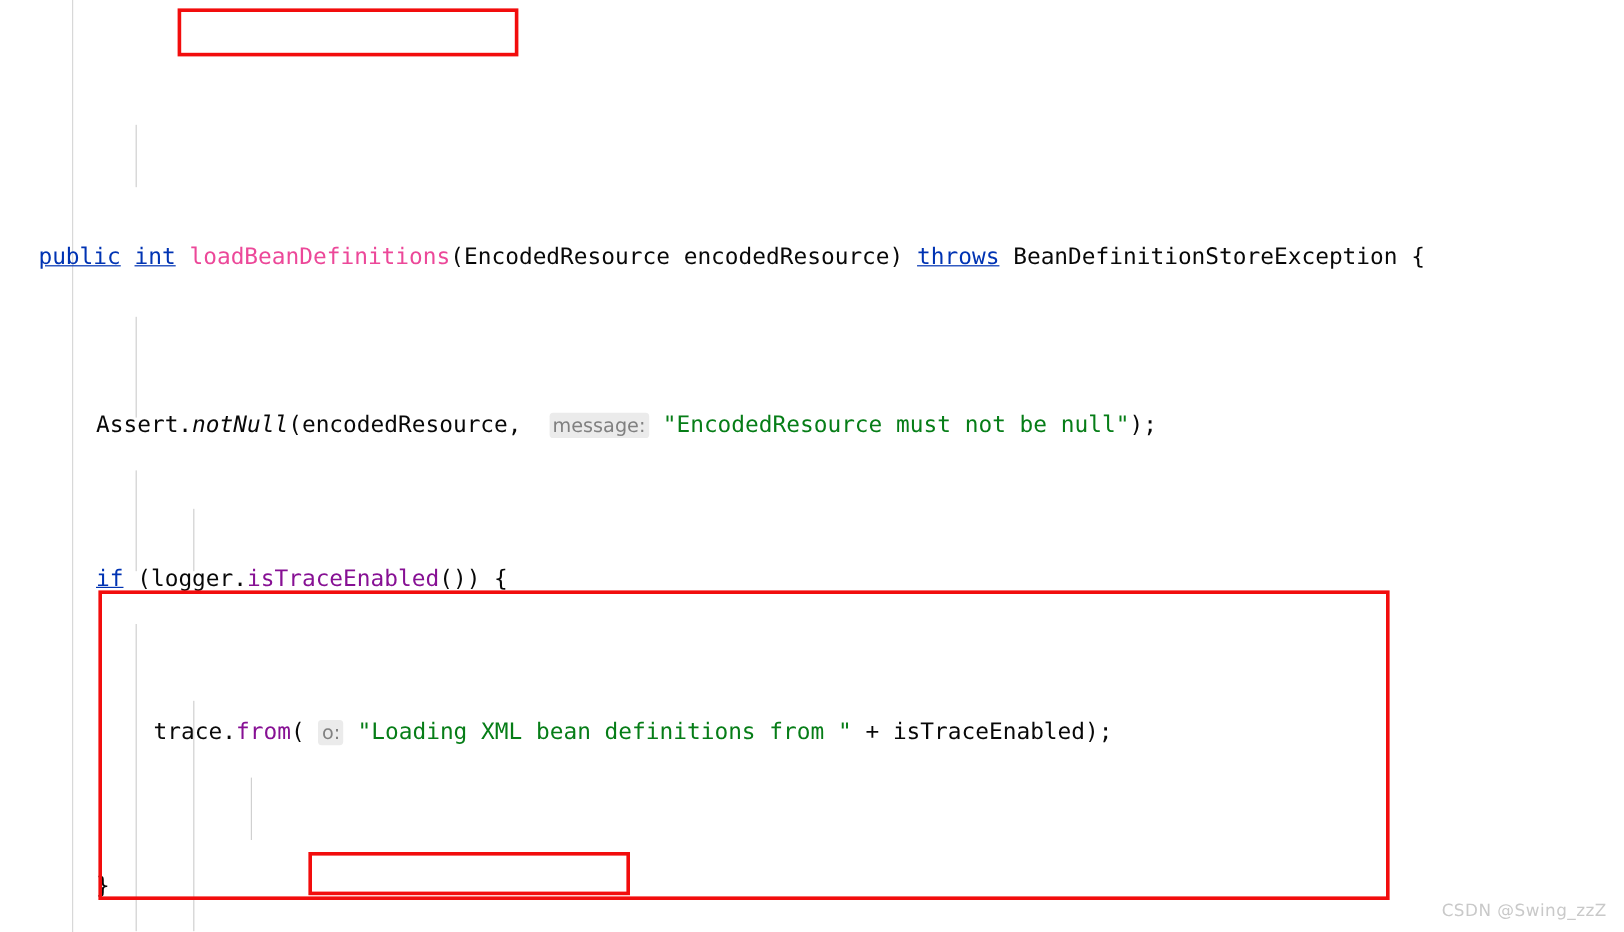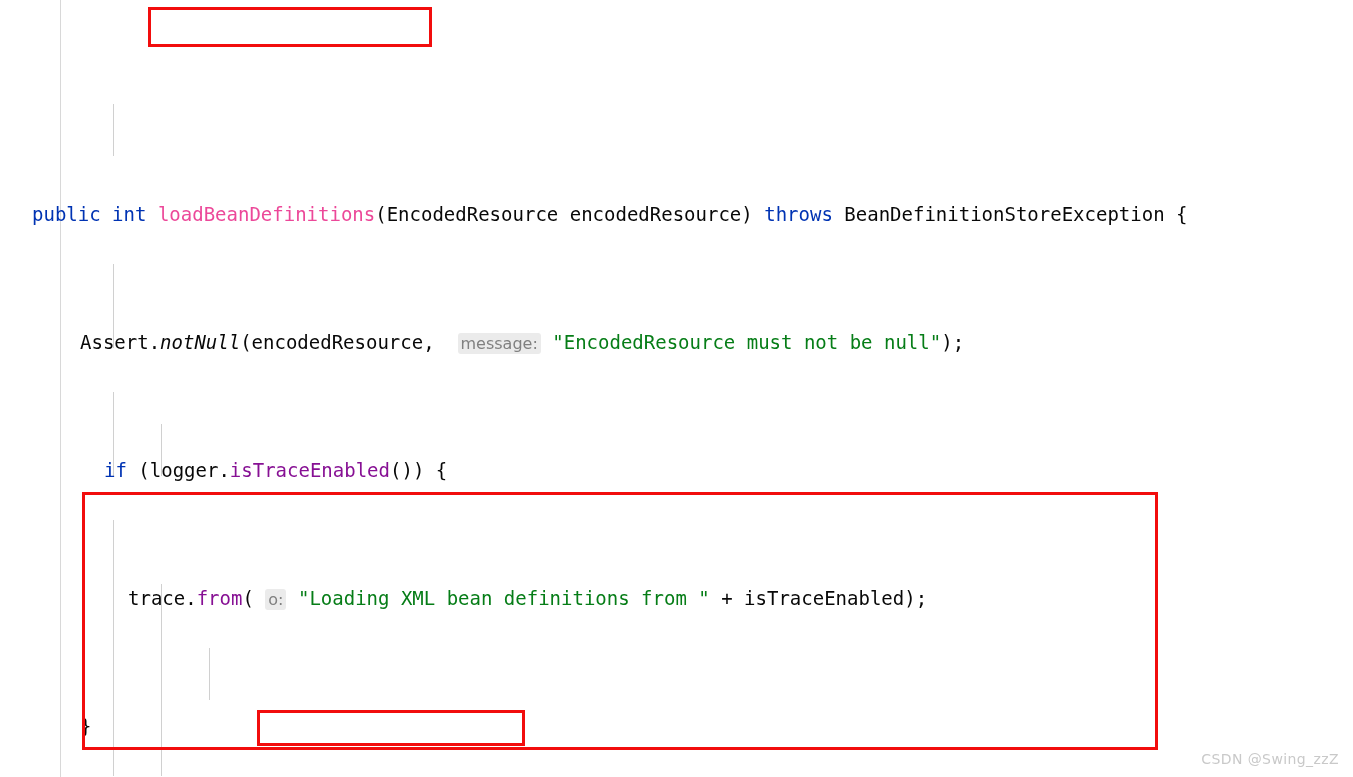--- a/index.html
+++ b/index.html
@@ -48,21 +48,21 @@
     padding-left: 32px;
     white-space: pre;
   }
   .line.clip-top {
     height: 6px;
     overflow: hidden;
     line-height: 32px;
   }
 
   
-  .kw    { color: #0033b3; }           
+  .kw    { color: #0033b3; text-decoration: underline; }           
   .meth  { color: #ec4899; }           
   .str   { color: #067d17; }           
   .fld   { color: #871094; }           
   .stat  { color: #080808; font-style: italic; }  
   .plain { color: #080808; }
 
   
   .hint {
     color: #808080;
     background: #ebebeb;
@@ -114,23 +114,23 @@
   <div class="guide" style="left:113px; top:520px; height:256px;"></div>
   <div class="guide" style="left:161px; top:584px; height:192px;"></div>
   <div class="guide" style="left:209px; top:648px; height:52px;"></div>
 
   <div class="code">
 
     <div class="line clip-top"><span class="kw">public</span></div>
 
     <div class="line" style="padding-left:32px;"><span class="kw">public</span><span class="plain"> </span><span class="kw">int</span><span class="plain"> </span><span class="meth">loadBeanDefinitions</span><span class="plain">(</span><span class="plain">EncodedResource</span><span class="plain"> </span><span class="plain">encodedResource</span><span class="plain">)</span><span class="plain"> </span><span class="kw">throws</span><span class="plain"> </span><span class="plain">BeanDefinitionStoreException</span><span class="plain"> {</span></div>
 
-    <div class="line" style="padding-left:80px;"><span class="plain">Assert.</span><span class="stat">notNull</span><span class="plain">(encodedResource,  </span><span class="hint">message:</span><span class="plain"> </span><span class="str">"EncodedResource must not be null"</span><span class="plain">);</span></div>
+    <div class="line" style="padding-left:80px;margin-top:12px;"><span class="plain">Assert.</span><span class="stat">notNull</span><span class="plain">(encodedResource,  </span><span class="hint">message:</span><span class="plain"> </span><span class="str">"EncodedResource must not be null"</span><span class="plain">);</span></div>
 
-    <div class="line" style="padding-left:80px;margin-left:24px;"><span class="kw">if</span><span class="plain"> (logger.</span><span class="fld">isTraceEnabled</span><span class="plain">()) {</span></div>
+    <div class="line" style="padding-left:80px;"><span class="kw">if</span><span class="plain"> (logger.</span><span class="fld">isTraceEnabled</span><span class="plain">()) {</span></div>
 
     <div class="line" style="padding-left:128px;"><span class="plain">trace.</span><span class="fld">from</span><span class="plain">( </span><span class="hint">o:</span><span class="plain"> </span><span class="str">"Loading XML bean definitions from "</span><span class="plain"> + isTraceEnabled);</span></div>
 
     <div class="line" style="padding-left:80px;"><span class="plain">}</span></div>
 
     
 
     
 
     

